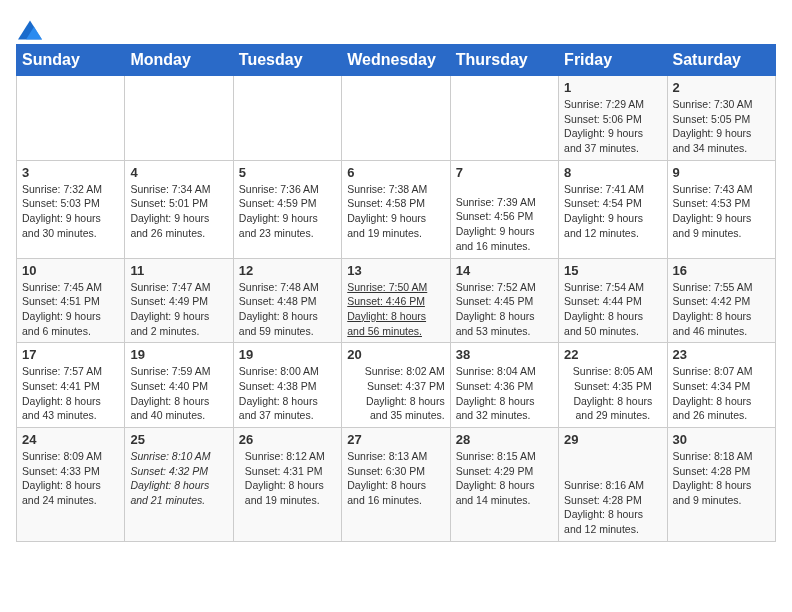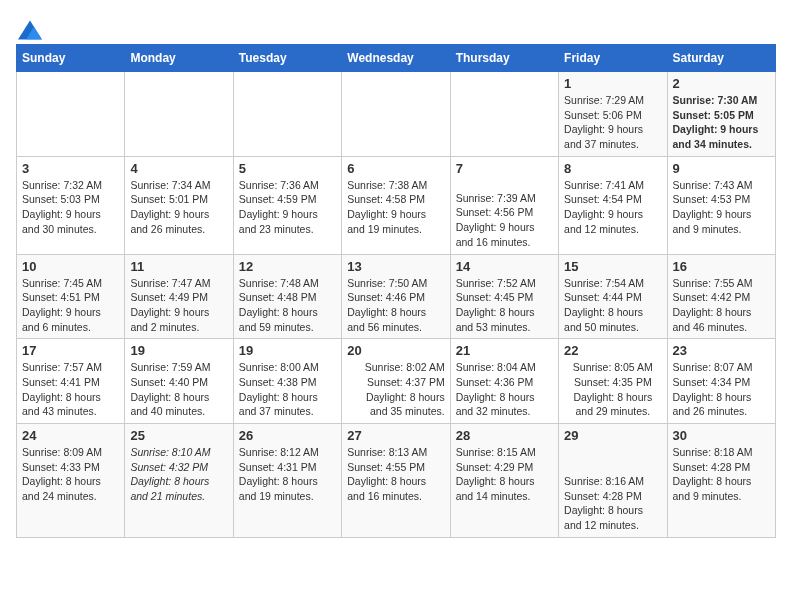--- a/index.html
+++ b/index.html
@@ -56,21 +56,21 @@
     .calendar {
       width: 100%;
       border-collapse: collapse;
       font-size: 11px;
     }
     .calendar th {
       background-color: #2a6ac8;
       color: #fff;
       text-align: left;
       padding: 6px 5px;
-      font-size: 12px;
+      font-size: 16px;
       font-weight: bold;
       border: 1px solid #2a6ac8;
     }
     .calendar td {
       vertical-align: top;
       border: 1px solid #ccc;
       padding: 4px 5px;
       width: 108px;
       min-height: 80px;
       background: #fff;
@@ -145,21 +145,21 @@
         <td class="empty-cell"></td>
         <td class="empty-cell"></td>
         <td>
           <span class="day-number">1</span>
           <div class="day-info" style="white-space: pre-line;">Sunrise: 7:29 AM
 Sunset: 5:06 PM
 Daylight: 9 hours and 37 minutes.</div>
         </td>
         <td>
           <span class="day-number">2</span>
-          <div class="day-info" style="white-space: pre-line; font-weight: bold;">Sunrise: 7:30 AM
+          <div class="day-info" style="white-space: pre-line;">Sunrise: 7:30 AM
 Sunset: 5:05 PM
 Daylight: 9 hours and 34 minutes.</div>
         </td>
       </tr>
       <tr class="row-2">
         <td>
           <span class="day-number">3</span>
           <div class="day-info" style="white-space: pre-line;">Sunrise: 7:32 AM
 Sunset: 5:03 PM
 Daylight: 9 hours and 30 minutes.</div>
@@ -215,21 +215,21 @@
 Daylight: 9 hours and 2 minutes.</div>
         </td>
         <td>
           <span class="day-number">12</span>
           <div class="day-info" style="white-space: pre-line;">Sunrise: 7:48 AM
 Sunset: 4:48 PM
 Daylight: 8 hours and 59 minutes.</div>
         </td>
         <td>
           <span class="day-number">13</span>
-          <div class="day-info" style="white-space: pre-line;">Sunrise: 7:50 AM
+          <div class="day-info" style="white-space: pre-line; text-decoration: underline;">Sunrise: 7:50 AM
 Sunset: 4:46 PM
 Daylight: 8 hours and 56 minutes.</div>
         </td>
         <td>
           <span class="day-number">14</span>
           <div class="day-info" style="white-space: pre-line;">Sunrise: 7:52 AM
 Sunset: 4:45 PM
 Daylight: 8 hours and 53 minutes.</div>
         </td>
         <td>
@@ -264,21 +264,21 @@
 Sunset: 4:38 PM
 Daylight: 8 hours and 37 minutes.</div>
         </td>
         <td>
           <span class="day-number">20</span>
           <div class="day-info" style="white-space: pre-line; text-align: right;">Sunrise: 8:02 AM
 Sunset: 4:37 PM
 Daylight: 8 hours and 35 minutes.</div>
         </td>
         <td>
-          <span class="day-number">21</span>
+          <span class="day-number">38</span>
           <div class="day-info" style="white-space: pre-line;">Sunrise: 8:04 AM
 Sunset: 4:36 PM
 Daylight: 8 hours and 32 minutes.</div>
         </td>
         <td>
           <span class="day-number">22</span>
           <div class="day-info" style="white-space: pre-line; text-align: center;">Sunrise: 8:05 AM
 Sunset: 4:35 PM
 Daylight: 8 hours and 29 minutes.</div>
         </td>
@@ -297,28 +297,28 @@
 Daylight: 8 hours and 24 minutes.</div>
         </td>
         <td>
           <span class="day-number">25</span>
           <div class="day-info" style="white-space: pre-line; font-style: italic;">Sunrise: 8:10 AM
 Sunset: 4:32 PM
 Daylight: 8 hours and 21 minutes.</div>
         </td>
         <td>
           <span class="day-number">26</span>
-          <div class="day-info" style="white-space: pre-line;">Sunrise: 8:12 AM
+          <div class="day-info" style="white-space: pre-line; margin-left: 6px;">Sunrise: 8:12 AM
 Sunset: 4:31 PM
 Daylight: 8 hours and 19 minutes.</div>
         </td>
         <td>
           <span class="day-number">27</span>
           <div class="day-info" style="white-space: pre-line;">Sunrise: 8:13 AM
-Sunset: 4:55 PM
+Sunset: 6:30 PM
 Daylight: 8 hours and 16 minutes.</div>
         </td>
         <td>
           <span class="day-number">28</span>
           <div class="day-info" style="white-space: pre-line;">Sunrise: 8:15 AM
 Sunset: 4:29 PM
 Daylight: 8 hours and 14 minutes.</div>
         </td>
         <td>
           <span class="day-number">29</span>

